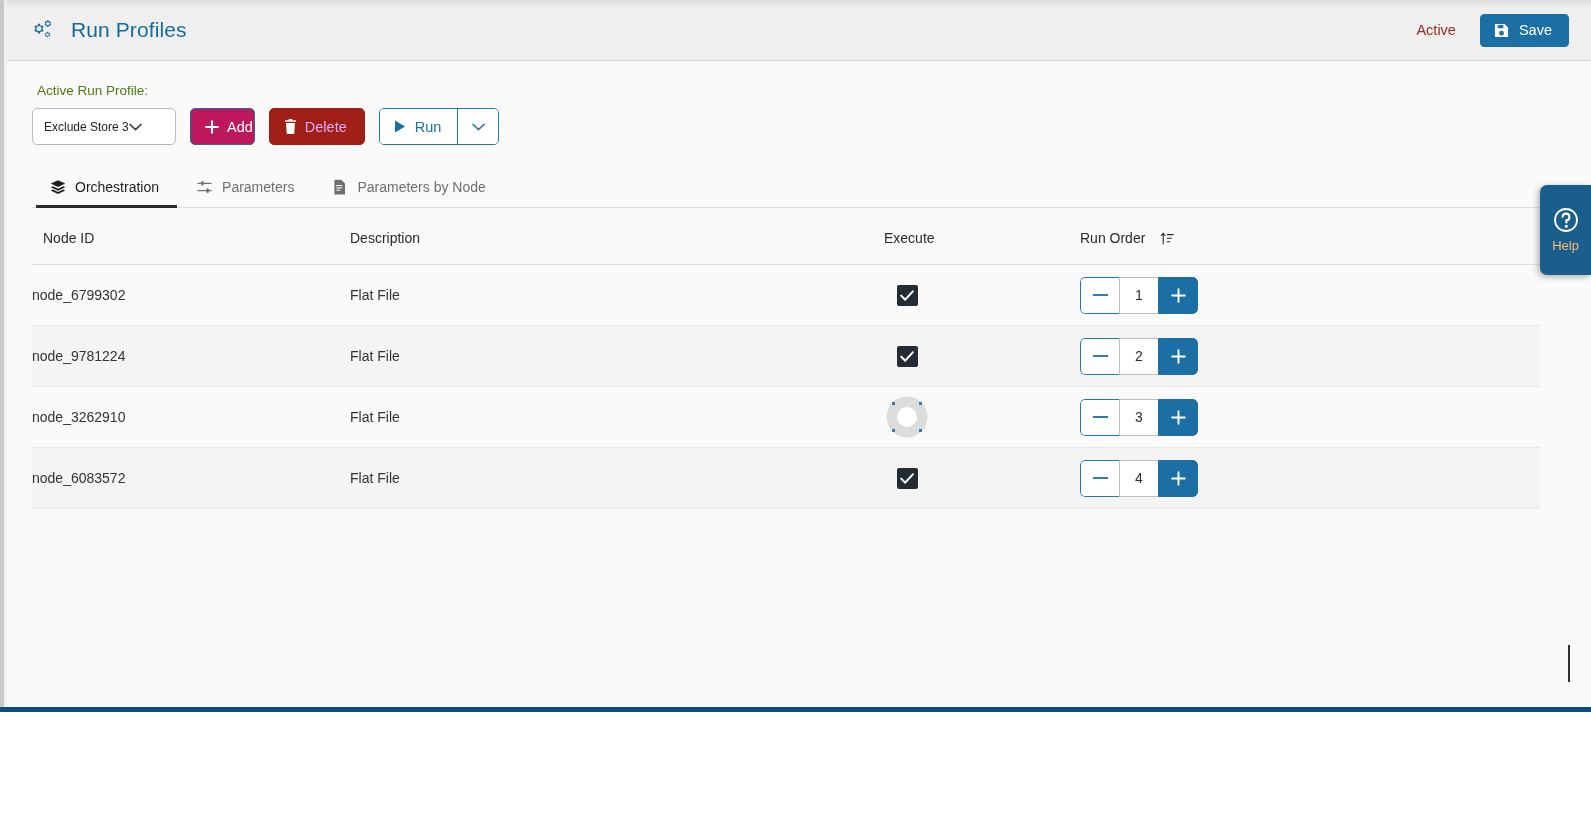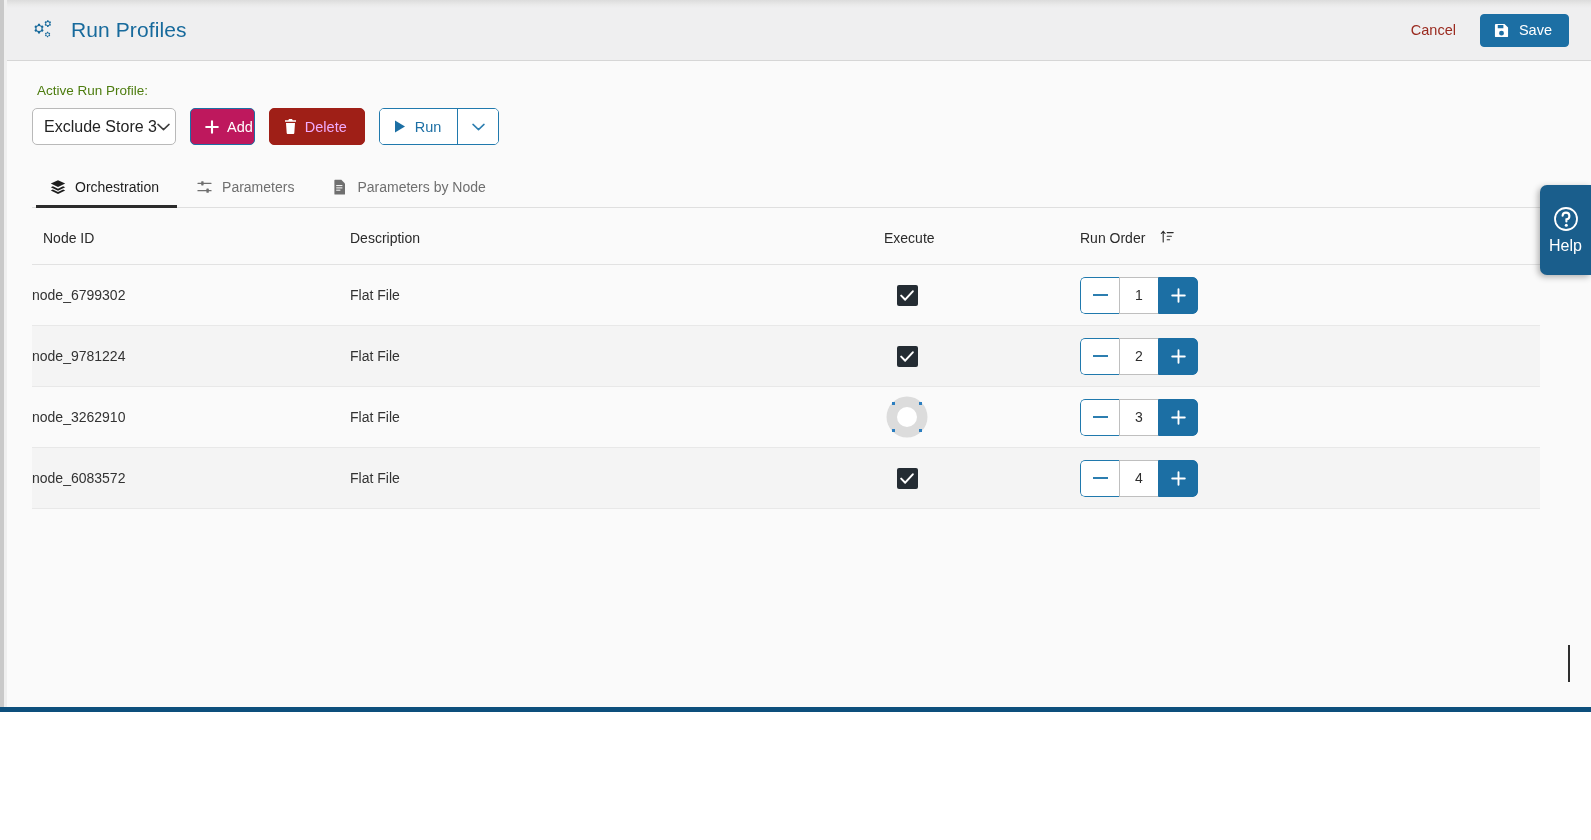--- a/index.html
+++ b/index.html
@@ -111,21 +111,21 @@
     position: relative;
     width: 144px; height: 37px;
     background: #ffffff;
     border: 1px solid #b9b9b9;
     border-radius: 5px;
     display: flex; align-items: center;
     padding: 0 11px;
     cursor: pointer;
   }
   .profile-select-value {
-    font-size: 16px;
+    font-size: 12px;
     color: #232323;
     white-space: nowrap;
   }
   .profile-select .chev { margin-left: auto; }
   .chev {
     width: 13px; height: 8px;
     display: block;
   }
 
   .btn {
@@ -221,21 +221,21 @@
     font-size: 14px;
     color: #2a2a2a;
     padding: 22px 0 18px 0;
     border-bottom: 1px solid #e2e2e2;
   }
   table.grid th.c-node { width: 318px; padding-left: 11px; }
   table.grid th.c-desc { width: 534px; }
   table.grid th.c-exec { width: 196px; }
   table.grid th.c-order { width: 460px; }
 
-  .sort-head { display: inline-flex; gap: 15px; }
+  .sort-head { display: inline-flex; align-items: center; gap: 15px; }
   .sort-icon { width: 14px; height: 13px; display: block; }
 
   table.grid td {
     font-size: 14px;
     color: #323232;
     padding: 0;
     height: 61px;
     border-bottom: 1px solid #e8e8e8;
     vertical-align: middle;
     margin-left: 28px;
@@ -335,22 +335,22 @@
     border-radius: 7px 0 0 7px;
     box-shadow: -2px 2px 6px rgba(0,0,0,.30);
     display: flex; flex-direction: column;
     align-items: center; justify-content: center;
     gap: 5px;
     cursor: pointer;
     z-index: 10;
   }
   .help-icon { width: 26px; height: 26px; display: block; }
   .help-label {
-    color: #ffffff;
-    font-size: 16px;
+    color: #fdba74;
+    font-size: 13px;
   }
 
   
   .edge-sliver {
     position: absolute;
     right: 21px; top: 645px;
     width: 2px; height: 37px;
     background: #2e2e2e;
     z-index: 9;
   }
@@ -378,21 +378,21 @@
         <svg class="gears-icon" viewBox="0 0 26 24" xmlns="http://www.w3.org/2000/svg">
           <path fill="#176a9c" d="M11.6 9.0l-.9-1.6-1.4.4a4.9 4.9 0 0 0-1.0-.6l-.4-1.4H6.1l-.4 1.4c-.35.15-.7.35-1.0.6l-1.4-.4-.9 1.6 1.0 1.0a4.4 4.4 0 0 0 0 1.2l-1.0 1.0.9 1.6 1.4-.4c.3.25.65.45 1.0.6l.4 1.4h1.8l.4-1.4c.35-.15.7-.35 1.0-.6l1.4.4.9-1.6-1.0-1.0a4.4 4.4 0 0 0 0-1.2zM7.0 13.1a2.5 2.5 0 1 1 0-5.0 2.5 2.5 0 0 1 0 5.0z"></path>
           <path fill="#176a9c" d="M19.0 4.4l-.6-1.1-1.0.3c-.2-.17-.45-.3-.7-.4l-.26-1.0h-1.25l-.26 1.0c-.25.1-.5.23-.7.4l-1.0-.3-.6 1.1.7.73a3.1 3.1 0 0 0 0 .82l-.7.73.6 1.1 1.0-.3c.2.17.45.3.7.4l.26 1.0h1.25l.26-1.0c.25-.1.5-.23.7-.4l1.0.3.6-1.1-.7-.73a3.1 3.1 0 0 0 0-.82zM15.8 7.3a1.7 1.7 0 1 1 0-3.4 1.7 1.7 0 0 1 0 3.4z"></path>
           <path fill="#176a9c" d="M18.2 15.6l-.5-.9-.82.24c-.17-.14-.37-.25-.58-.33l-.21-.82h-1.02l-.21.82c-.2.08-.4.19-.57.33l-.82-.24-.5.9.57.6a2.5 2.5 0 0 0 0 .66l-.57.6.5.9.82-.24c.17.14.37.25.57.33l.21.82h1.02l.21-.82c.21-.8.41-.19.58-.33l.82.24.5-.9-.57-.6a2.5 2.5 0 0 0 0-.66zM15.58 17.9a1.38 1.38 0 1 1 0-2.76 1.38 1.38 0 0 1 0 2.76z"></path>
         </svg>
       </span>
       <span class="page-title">Run Profiles</span>
     </div>
 
     <div class="header-right">
-      <button class="cancel-link">Cancel</button>
+      <button class="cancel-link">Active</button>
       <button class="save-btn">
         <span>
           <svg class="save-icon" viewBox="0 0 16 16" xmlns="http://www.w3.org/2000/svg">
             <path fill="#ffffff" d="M2 1h9.2L15 4.8V14a1 1 0 0 1-1 1H2a1 1 0 0 1-1-1V2a1 1 0 0 1 1-1zm2 1v3.6h6V2H4zm4 6.2a2.6 2.6 0 1 0 0 5.2 2.6 2.6 0 0 0 0-5.2z"></path>
           </svg>
         </span>
         <span>Save</span>
       </button>
     </div>
   </div>

